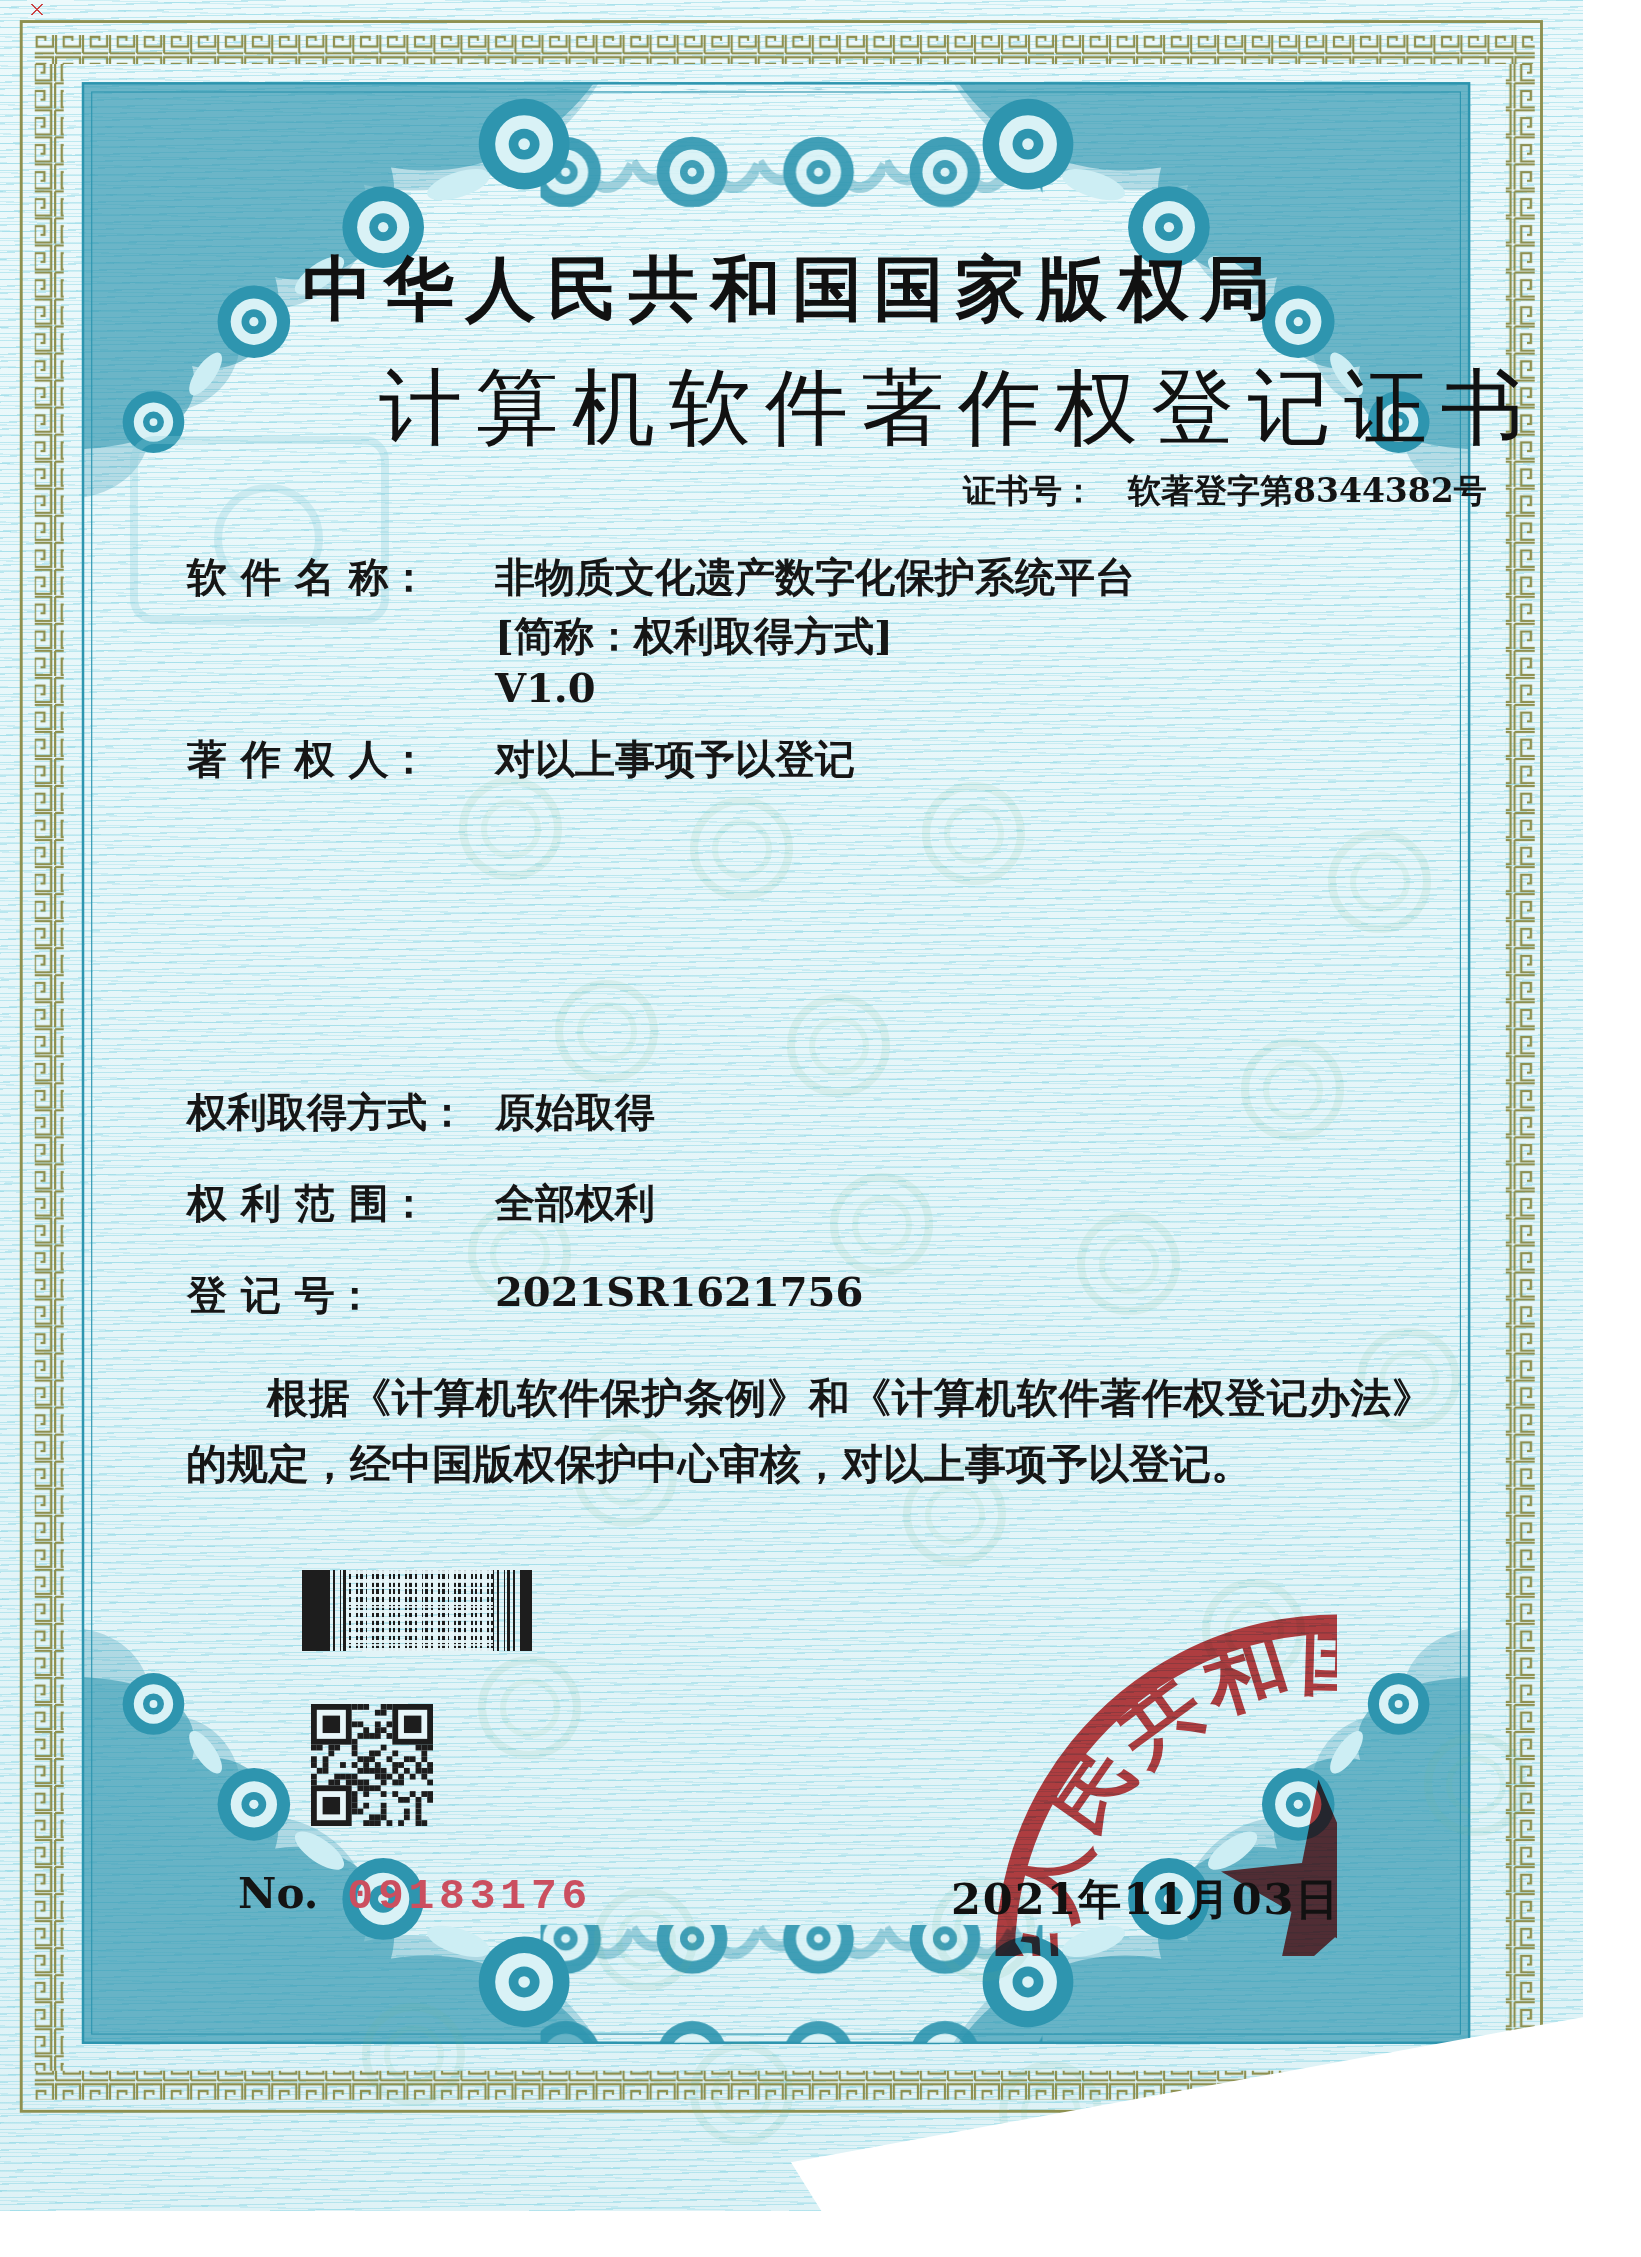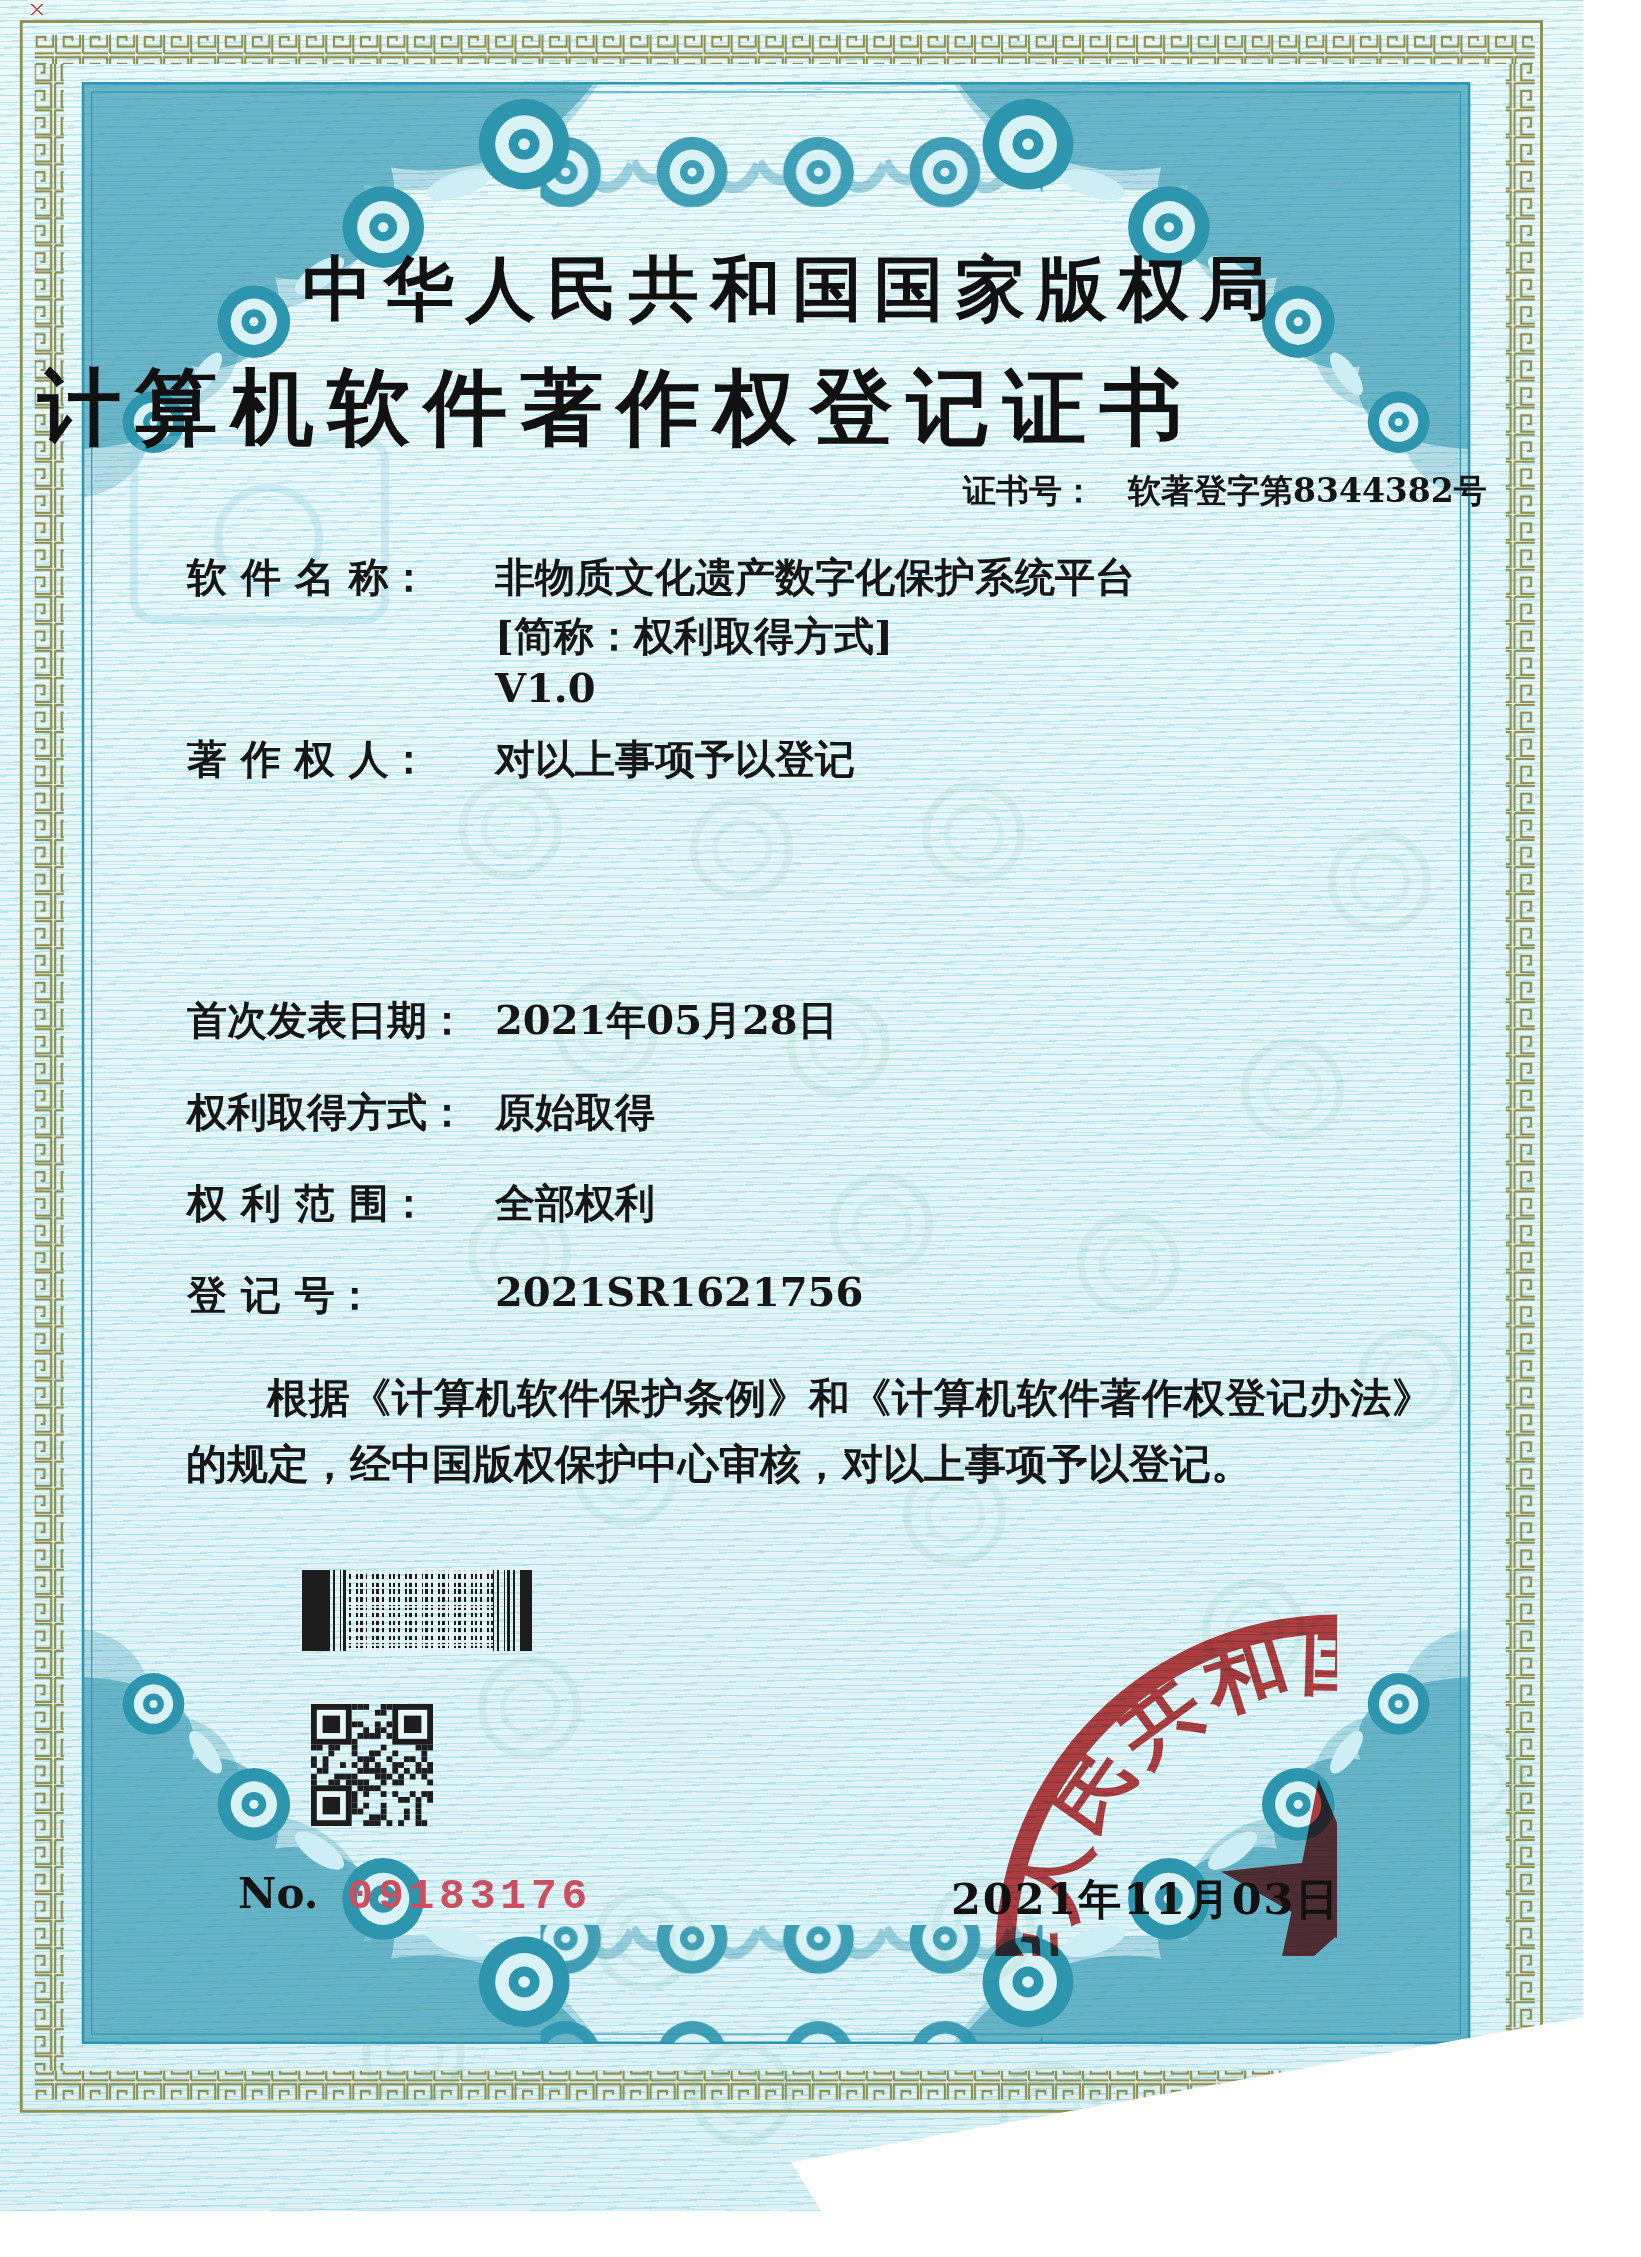--- a/index.html
+++ b/index.html
@@ -22,22 +22,22 @@
           border:8.7px solid rgba(140,205,220,.30);border-radius:25px;}
   .emboss .inner{position:absolute;left:50%;top:50%;width:93px;height:93px;margin:-46px 0 0 -46px;
           border:8.7px solid rgba(140,205,220,.30);border-radius:50%;}
 
   .wm{position:absolute;border:8.7px solid rgba(105,185,145,.12);border-radius:50%;}
   .wm .c2{position:absolute;inset:13.5px;border:6.8px solid rgba(105,185,145,.10);border-radius:50%;}
 
   .cn{color:#141414;font-weight:bold;}
   .title1{position:absolute;left:29px;top:243px;width:1526px;text-align:center;
           font-size:70px;font-weight:bold;letter-spacing:11.6px;color:#111;}
-  .title2{position:absolute;left:38px;top:353px;width:1526px;text-align:left;
-          font-size:83px;font-weight:bold;letter-spacing:13.5px;color:#111;}
+  .title2{position:absolute;left:11px;top:353px;width:1526px;text-align:right;
+          font-size:83px;font-weight:normal;letter-spacing:13.5px;color:#111;}
 
   .certno{position:absolute;left:963px;top:469px;font-size:33px;font-weight:bold;color:#141414;white-space:nowrap;}
   .certno .v{margin-left:33px;}
 
   .row{position:absolute;left:187px;font-size:40px;font-weight:bold;color:#161616;white-space:nowrap;}
   .row .val{position:absolute;left:308px;top:0;white-space:nowrap;}
   .subline{position:absolute;left:495px;font-size:40px;font-weight:bold;color:#161616;white-space:nowrap;}
 
   .statement{position:absolute;left:186px;top:1365px;width:1247px;
              font-size:41px;font-weight:bold;color:#161616;line-height:66px;
@@ -221,24 +221,20 @@
   <div class="row" style="top:550px">
     <span>软 件 名 称：</span>
     <span class="val">非物质文化遗产数字化保护系统平台</span>
   </div>
   <div class="subline" style="top:609px">[简称：权利取得方式]</div>
   <div class="subline" style="top:664px">V1.0</div>
 
   <div class="row" style="top:732px">
     <span>著 作 权 人：</span>
     <span class="val">对以上事项予以登记</span>
-  </div>
-  <div class="row" style="top:993px">
-    <span>首次发表日期：</span>
-    <span class="val">2021年05月28日</span>
   </div>
   <div class="row" style="top:1085px">
     <span>权利取得方式：</span>
     <span class="val">原始取得</span>
   </div>
   <div class="row" style="top:1176px">
     <span>权 利 范 围：</span>
     <span class="val">全部权利</span>
   </div>
   <div class="row" style="top:1268px">

